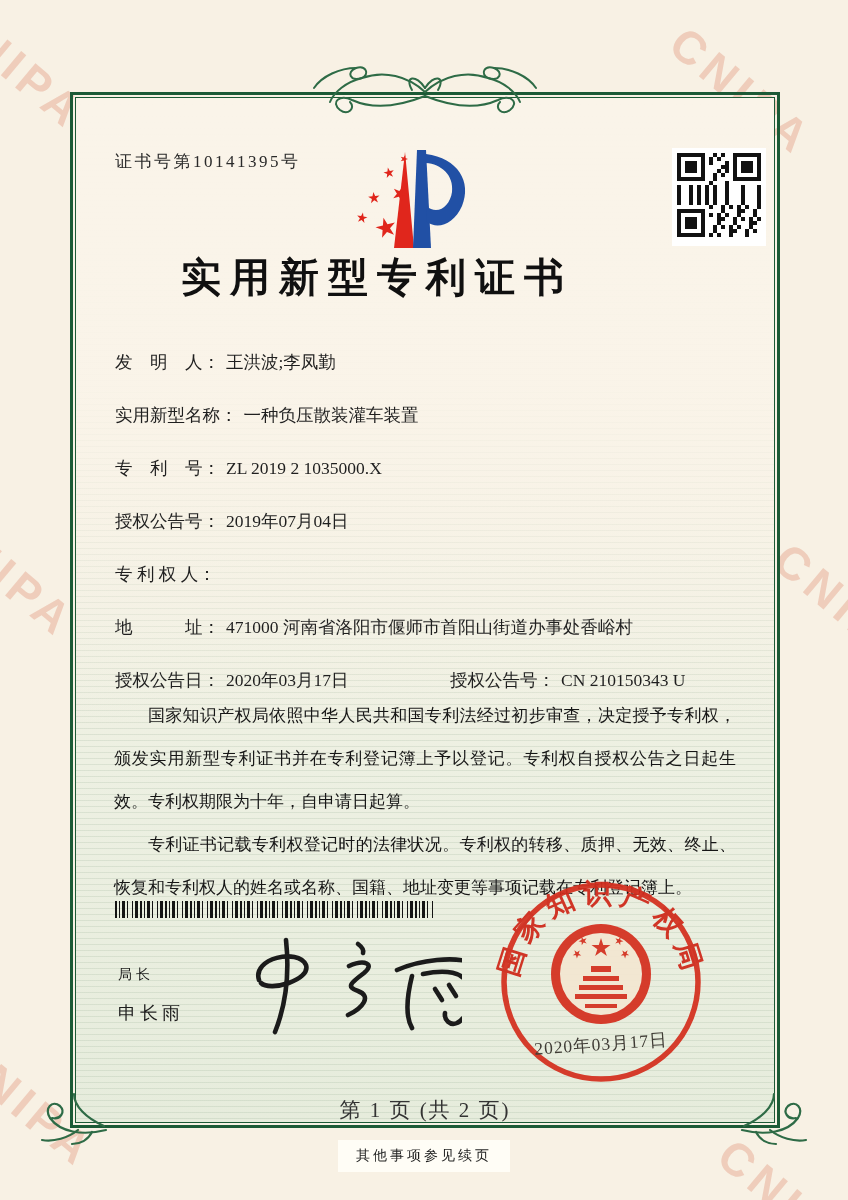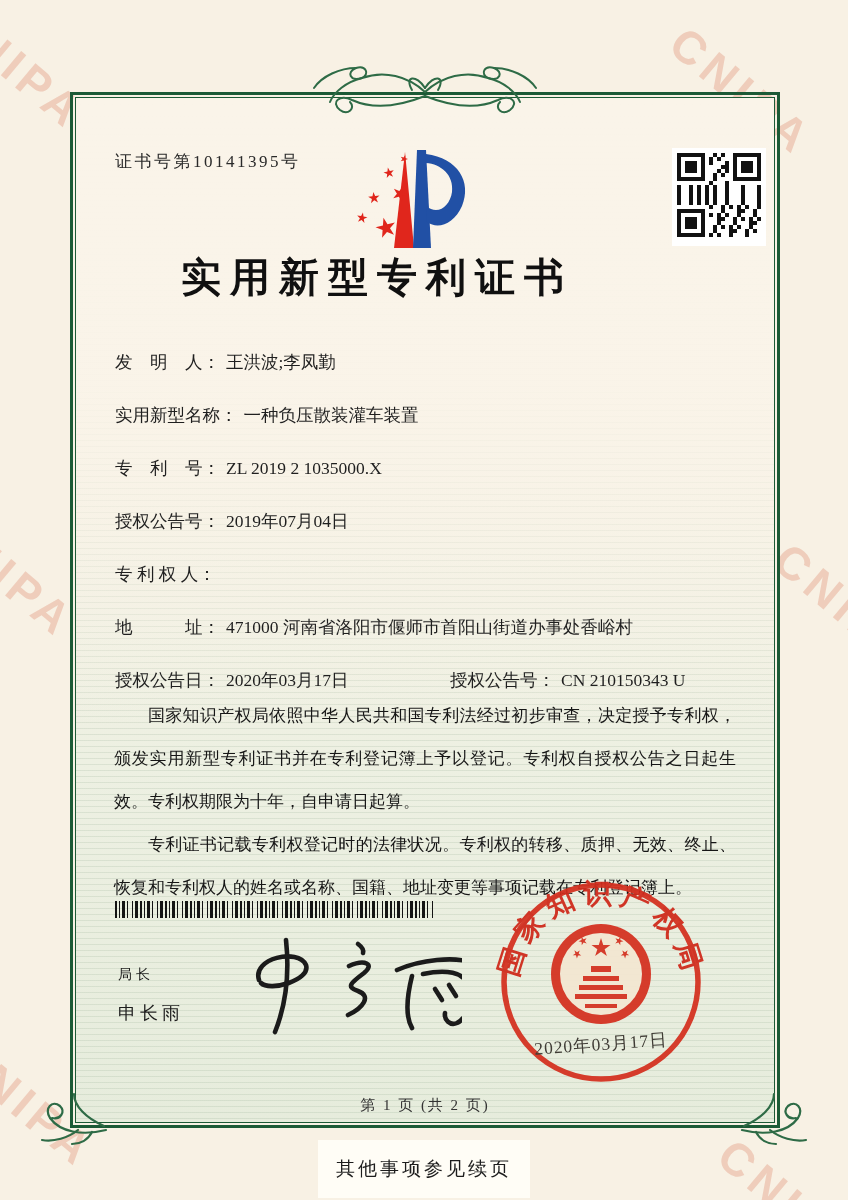--- a/index.html
+++ b/index.html
@@ -66,27 +66,27 @@
       #141414 4px 5px,transparent 5px 7px,
       #141414 7px 10px,transparent 10px 12px,
       #141414 12px 13px,transparent 13px 17px,
       #141414 17px 18px,transparent 18px 20px,
       #141414 20px 23px,transparent 23px 25px);
   }
   .officer-title{position:absolute;left:118px;top:966px;font-size:14px;letter-spacing:4px;color:#1c1c1c;}
   .officer-name{position:absolute;left:118px;top:1001px;font-size:18px;letter-spacing:4px;color:#1c1c1c;}
   .signature{position:absolute;left:232px;top:928px;}
   .seal{position:absolute;left:495px;top:878px;}
-  .page-num{position:absolute;left:70px;top:1096px;width:710px;text-align:center;font-size:15px;color:#333;letter-spacing:2px;}
+  .page-num{position:absolute;left:70px;top:1096px;width:710px;text-align:center;font-size:21px;color:#333;letter-spacing:2px;}
   .note-box{
     position:absolute;left:0;top:1140px;width:848px;text-align:center;
   }
   .note-box span{
-    display:inline-block;background:#fffdf6;padding:16px 18px;
-    font-size:19px;letter-spacing:3px;color:#1d1d1d;
+    display:inline-block;background:#fffdf6;padding:7px 18px;
+    font-size:14px;letter-spacing:3px;color:#1d1d1d;
   }
 </style>
 </head>
 <body>
 
 <div class="page">
 
   <div class="wm wm-pink" style="left:-34px;top:-10px">CNIPA</div>
   <div class="wm wm-pink" style="left:694px;top:16px">CNIPA</div>
   <div class="wm wm-gray" style="left:540px;top:352px">CNIPA</div>

